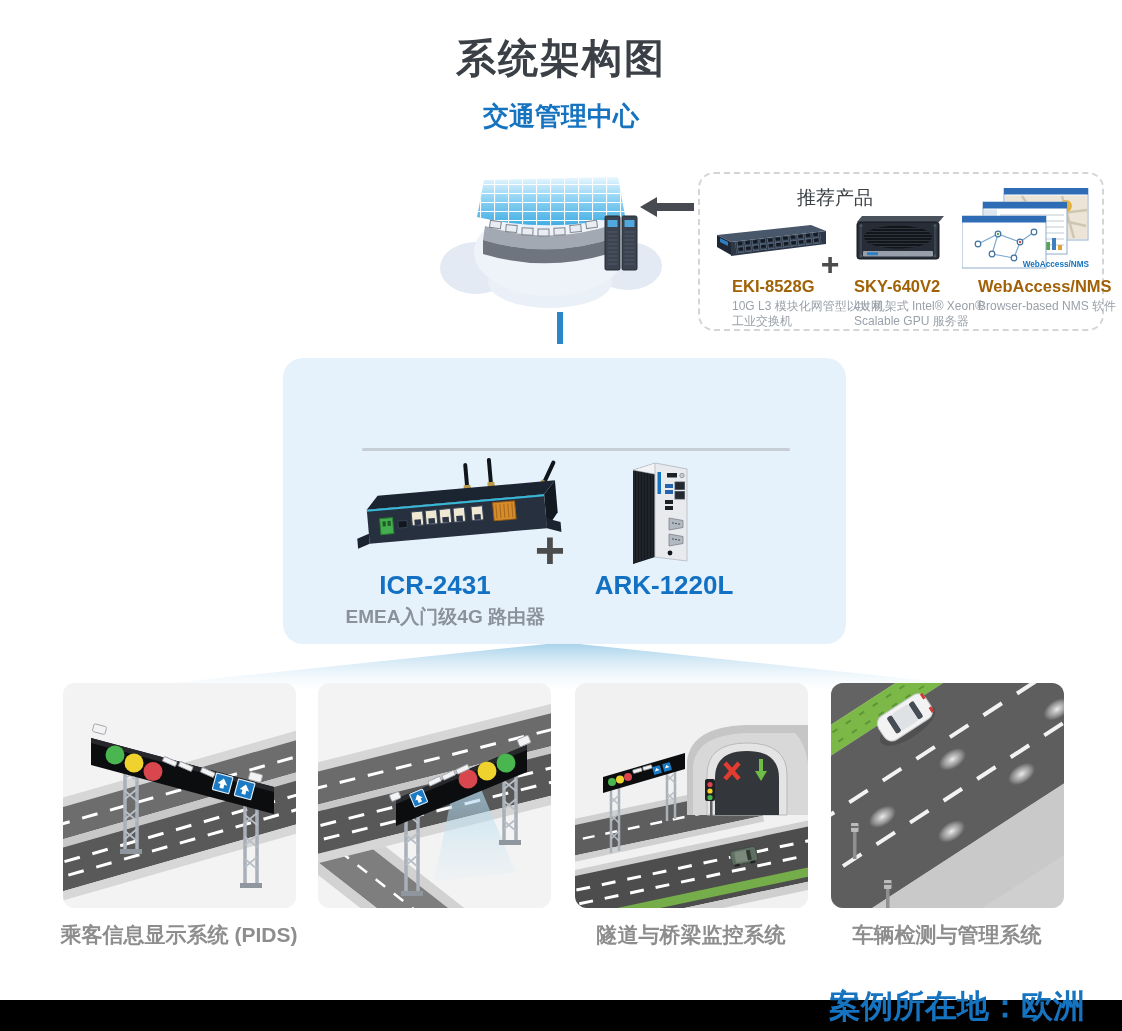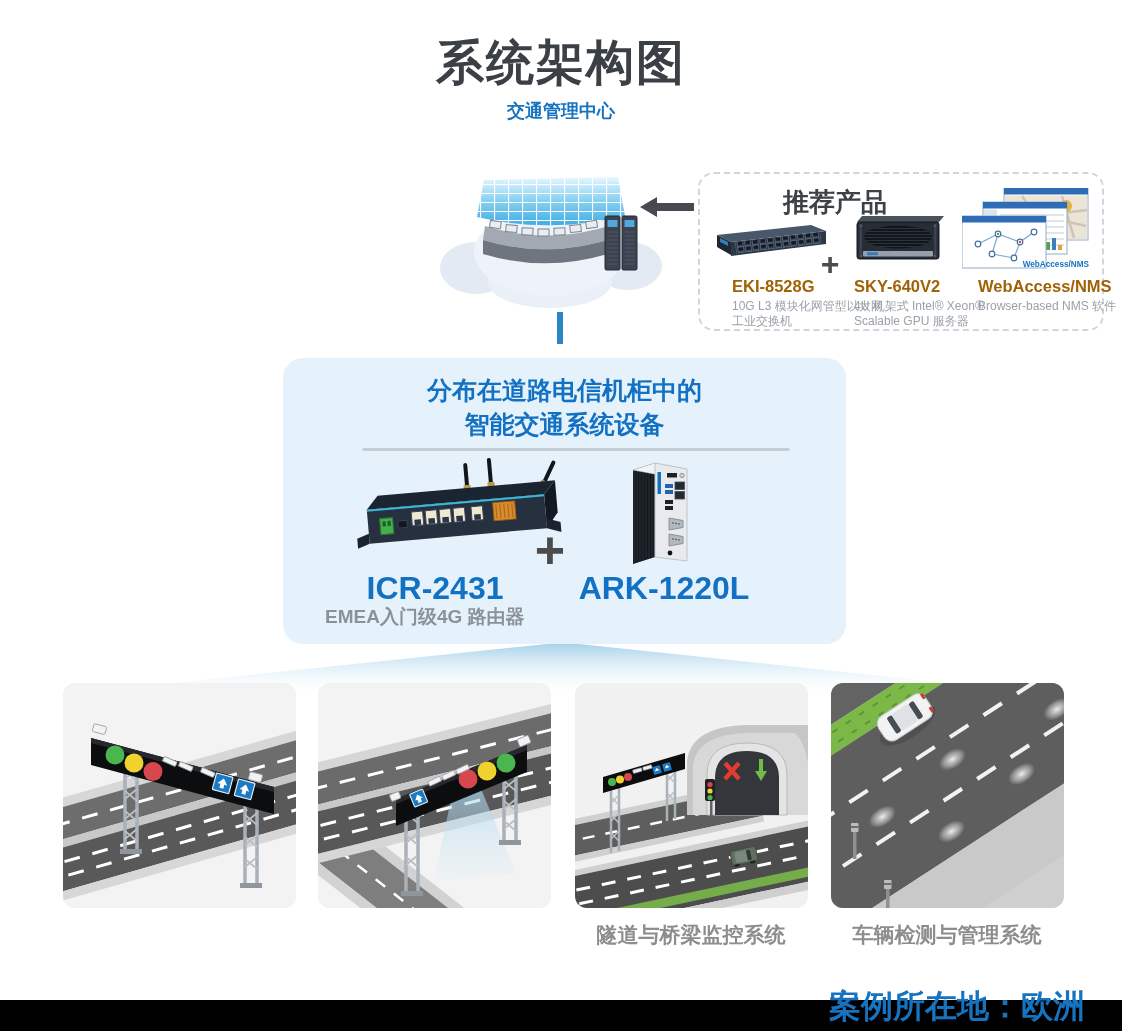--- a/index.html
+++ b/index.html
@@ -1,38 +1,38 @@
 <!DOCTYPE html>
 <html><head>
 <meta charset="utf-8">
 <style>
   html,body{margin:0;padding:0;background:#fff}
   .stage{position:relative;width:1122px;height:1031px;background:#ffffff;overflow:hidden;
          font-family:"Liberation Sans","DejaVu Sans",sans-serif}
   .abs{position:absolute}
-  .title{left:0;top:31px;width:100%;text-align:center;font-size:48px;font-weight:800;
+  .title{left:0;top:31px;width:100%;text-align:center;font-size:40px;font-weight:800;
          color:#3b4046;letter-spacing:2px}
-  .subtitle{left:0;top:99px;width:100%;text-align:center;font-size:18px;font-weight:700;color:#1673c0}
+  .subtitle{left:0;top:99px;width:100%;text-align:center;font-size:26px;font-weight:700;color:#1673c0}
   .vconn{left:557px;top:312px;width:6px;height:32px;background:#2b86c7}
   
   .rec-box{left:698px;top:172px;width:402px;height:155px;border:2px dashed #d3d5d8;border-radius:16px;background:#fff}
-  .rec-title{position:absolute;left:60px;top:11px;width:150px;text-align:center;font-size:26px;font-weight:700;color:#3c4146}
+  .rec-title{position:absolute;left:60px;top:11px;width:150px;text-align:center;font-size:19px;font-weight:400;color:#3c4146}
   .plus-sm{position:absolute;left:110px;top:70px;width:40px;height:40px;line-height:40px;text-align:center;
            font-size:32px;font-weight:900;color:#4c4c4c}
   .pname{position:absolute;top:103px;font-size:16.5px;font-weight:800;color:#a16207;white-space:nowrap}
   .pdesc{position:absolute;top:125px;font-size:12px;line-height:15px;color:#9aa1a9;white-space:nowrap}
   
   .edge-panel{left:283px;top:358px;width:563px;height:286px;background:#e6f2fb;border-radius:20px}
   .edge-head{position:absolute;left:0;top:15px;width:100%;text-align:center;font-size:25px;line-height:34px;
              font-weight:800;color:#1371c3}
   .edge-div{position:absolute;left:79px;top:90px;width:428px;height:3px;background:#c7cdd4;border-radius:2px}
   .plus-lg{position:absolute;left:237px;top:162px;width:60px;height:60px;line-height:60px;text-align:center;
            font-size:52px;font-weight:900;color:#4c4c4c}
-  .dname{position:absolute;top:212px;width:200px;text-align:center;font-size:32px;font-weight:800;color:#1371c3}
-  .ddesc{position:absolute;top:246px;width:220px;text-align:left;font-size:19px;font-weight:700;color:#8b919a}
+  .dname{position:absolute;top:212px;width:200px;text-align:center;font-size:26px;font-weight:800;color:#1371c3}
+  .ddesc{position:absolute;top:246px;width:220px;text-align:right;font-size:19px;font-weight:700;color:#8b919a}
   
   .card{top:683px;width:233px;height:225px;border-radius:12px;overflow:hidden;background:#f0f0f0}
   .caption{top:921px;width:280px;text-align:center;font-size:21px;font-weight:800;color:#8d8d8d;white-space:nowrap}
   .blackbar{left:0;top:1000px;width:1122px;height:31px;background:#000}
   .footer-note{top:985px;right:37px;font-size:32px;font-weight:700;color:#1673c0;z-index:6;white-space:nowrap}
   svg{display:block}
   svg text{font-family:"Liberation Sans","DejaVu Sans",sans-serif}
 </style>
 </head>
 <body>
@@ -178,24 +178,20 @@
     <div class="pdesc" style="left:154px">
       <div>4U 机架式 Intel® Xeon®</div>
       <div>Scalable GPU 服务器</div>
     </div>
     <div class="pdesc" style="left:278px">
       <div>Browser-based NMS 软件</div>
     </div>
   </div>
 
   <div class="abs edge-panel">
-    <div class="edge-head">
-      <div>分布在道路电信机柜中的</div>
-      <div>智能交通系统设备</div>
-    </div>
     <div class="edge-div"></div>
 
     <svg style="position:absolute;left:67px;top:100px" width="215" height="105" viewBox="0 0 215 105">
       <g transform="rotate(-5 107 62)">
         <rect x="118" y="6" width="4" height="26" rx="2" fill="#11161d"></rect>
           <rect x="116.5" y="28" width="7" height="6" rx="1" fill="#b89a4a"></rect>
         <rect x="142" y="3" width="4" height="28" rx="2" fill="#11161d"></rect>
           <rect x="140.5" y="27" width="7" height="6" rx="1" fill="#b89a4a"></rect>
         <g transform="rotate(30 196 34)">
           <rect x="194" y="8" width="4" height="26" rx="2" fill="#11161d"></rect>
@@ -472,19 +468,20 @@
         <rect x="22" y="146" width="3.5" height="30" fill="#909090"></rect>
         <rect x="20" y="140" width="7.5" height="9" rx="1" fill="#bcbcbc"></rect>
         <rect x="20" y="143" width="7.5" height="2" fill="#6e6e6e"></rect>
         <rect x="55" y="204" width="3.5" height="21" fill="#909090"></rect>
         <rect x="53" y="197" width="7.5" height="9" rx="1" fill="#bcbcbc"></rect>
         <rect x="53" y="200" width="7.5" height="2" fill="#6e6e6e"></rect>
       </g>
     </svg>
   </div>
 
+  <div class="abs caption" style="left:39px">乘客信息显示系统 (PIDS)</div>
   <div class="abs caption" style="left:807px">车辆检测与管理系统</div>
   <div class="abs caption" style="left:551px">隧道与桥梁监控系统</div>
 
   <div class="abs blackbar"></div>
   <div class="abs footer-note">案例所在地：欧洲</div>
 
 </div>
 
 </body></html>

